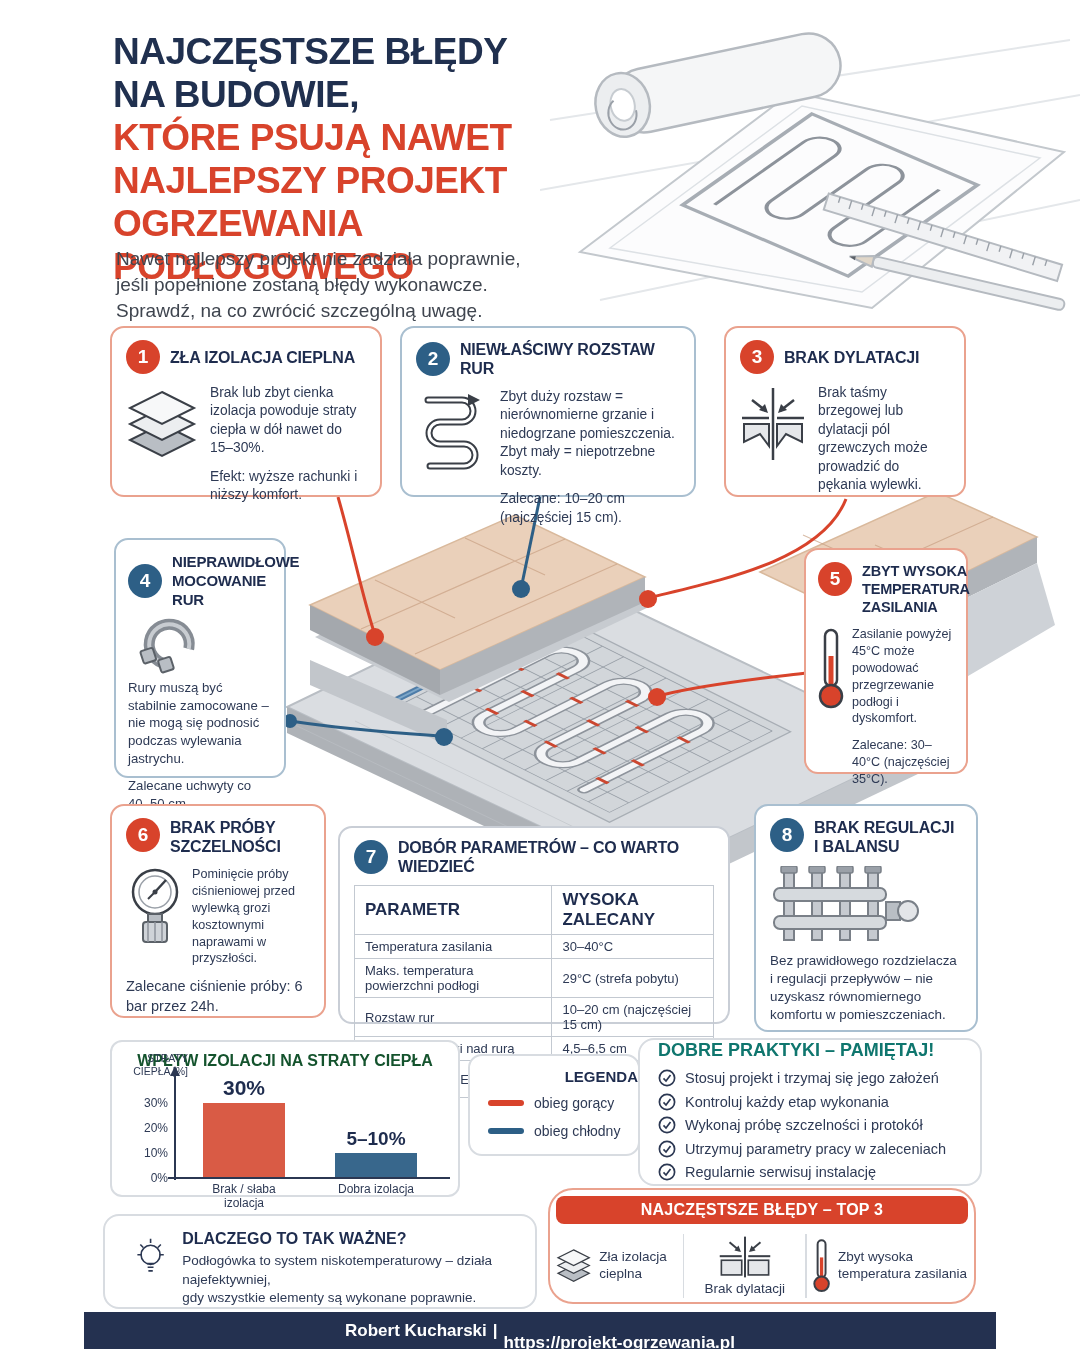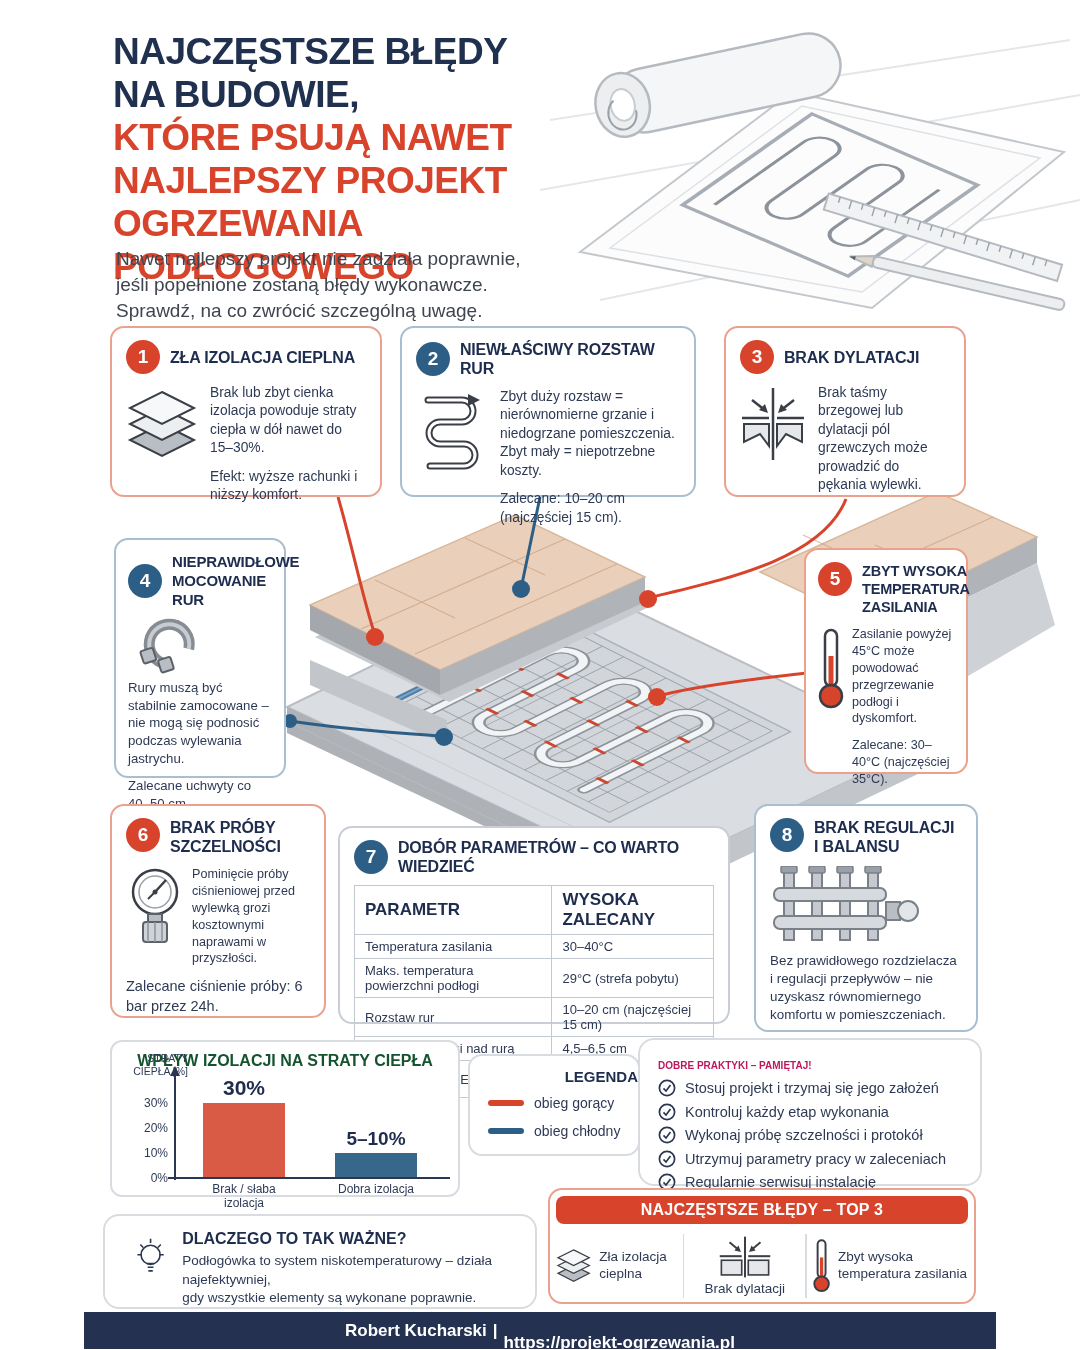--- a/index.html
+++ b/index.html
@@ -40,21 +40,21 @@
         color:#2e3a55;white-space:pre-line;text-align:right;}
   .bar-slot{position:absolute;bottom:0;width:100px;display:flex;flex-direction:column;align-items:center;}
   .bar{width:82px;}
   .bar-label{font-weight:bold;color:#1e2c4e;margin-bottom:3px;}
   .xlab{position:absolute;top:104px;width:100px;text-align:center;font-size:12px;color:#2e3a55;}
   
   .legend-title{font-size:15px;font-weight:bold;color:#1e2c4e;text-align:right;margin:12px 0 10px;}
   .legend-item{display:flex;align-items:center;gap:10px;margin:0 4px 12px 18px;font-size:14px;color:#2e3a55;}
   .swatch{width:36px;height:6px;border-radius:3px;}
   
-  .prac-title{font-size:10px;font-weight:bold;color:#be185d;margin:20px 0 8px 18px;}
+  .prac-title{font-size:18px;font-weight:bold;color:#0f766e;margin:0 0 8px 18px;}
   .prac-item{display:flex;align-items:center;gap:9px;margin:0 0 5.5px 18px;font-size:14.5px;color:#2e3a55;}
   
   .top3-head{margin:6px;height:28px;border-radius:8px;background:#d8432b;color:#fff;font-weight:bold;
              font-size:16px;display:flex;align-items:center;justify-content:center;letter-spacing:0.2px;}
   .top3-body{display:flex;align-items:stretch;height:72px;}
   .top3-item{display:flex;align-items:center;justify-content:center;gap:8px;font-size:13.5px;
              color:#2e3a55;line-height:1.25;padding:0 6px;}
   .top3-item.col{flex-direction:column;gap:2px;}
   .div-v{width:1.5px;background:#d8dce1;margin:4px 0;}
   
@@ -413,21 +413,21 @@
     </div>
     <div class="prac-item">
       <svg width="18" height="18" viewBox="0 0 18 18">
           <circle cx="9" cy="9" r="7.6" fill="none" stroke="#2b3752" stroke-width="1.7"></circle>
           <polyline points="5.5,9.4 8,12 12.5,6" fill="none" stroke="#2b3752" stroke-width="1.7"></polyline>
         </svg>
       <span>Regularnie serwisuj instalację</span>
     </div>
   </div>
 
-  <div class="panel" style="left:548px;top:1188px;width:428px;height:116px;border-color:#eaa28e;border-radius:14px;">
+  <div class="panel" style="left:548px;top:1188px;width:428px;height:116px;border-color:#eaa28e;border-radius:25px;">
     <div class="top3-head">NAJCZĘSTSZE BŁĘDY – TOP 3</div>
     <div class="top3-body">
       <div class="top3-item" style="flex:1.05;">
         <svg width="52" height="56" viewBox="0 0 72 82">
           <polygon points="36,40 68,56 36,72 4,56" fill="#b9bec4" stroke="#3a3f47" stroke-width="2.5"></polygon>
           <polygon points="36,24 68,40 36,56 4,40" fill="#eceef0" stroke="#3a3f47" stroke-width="2.5"></polygon>
           <polygon points="36,8 68,24 36,40 4,24" fill="#f7f8f9" stroke="#3a3f47" stroke-width="2.5"></polygon>
         </svg>
         <span style="max-width:84px;">Zła izolacja cieplna</span>
       </div>

